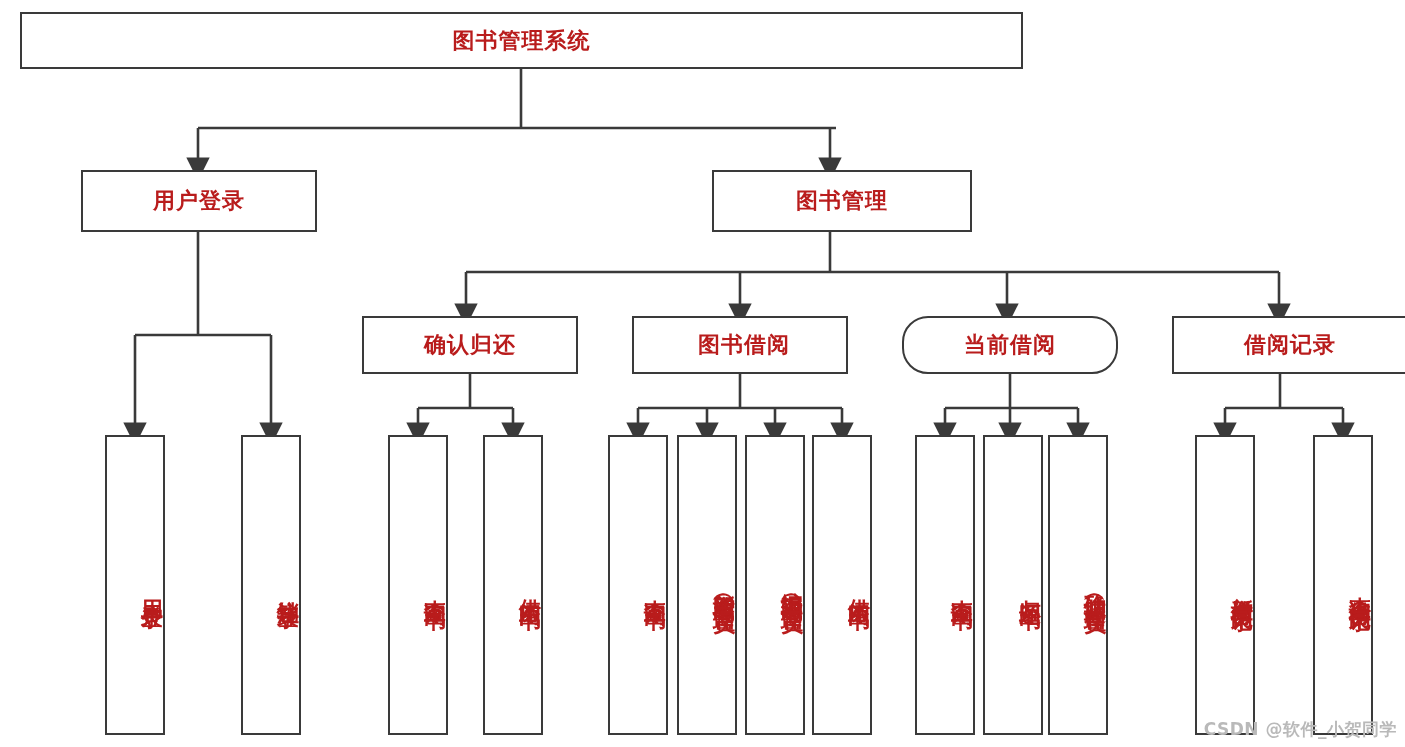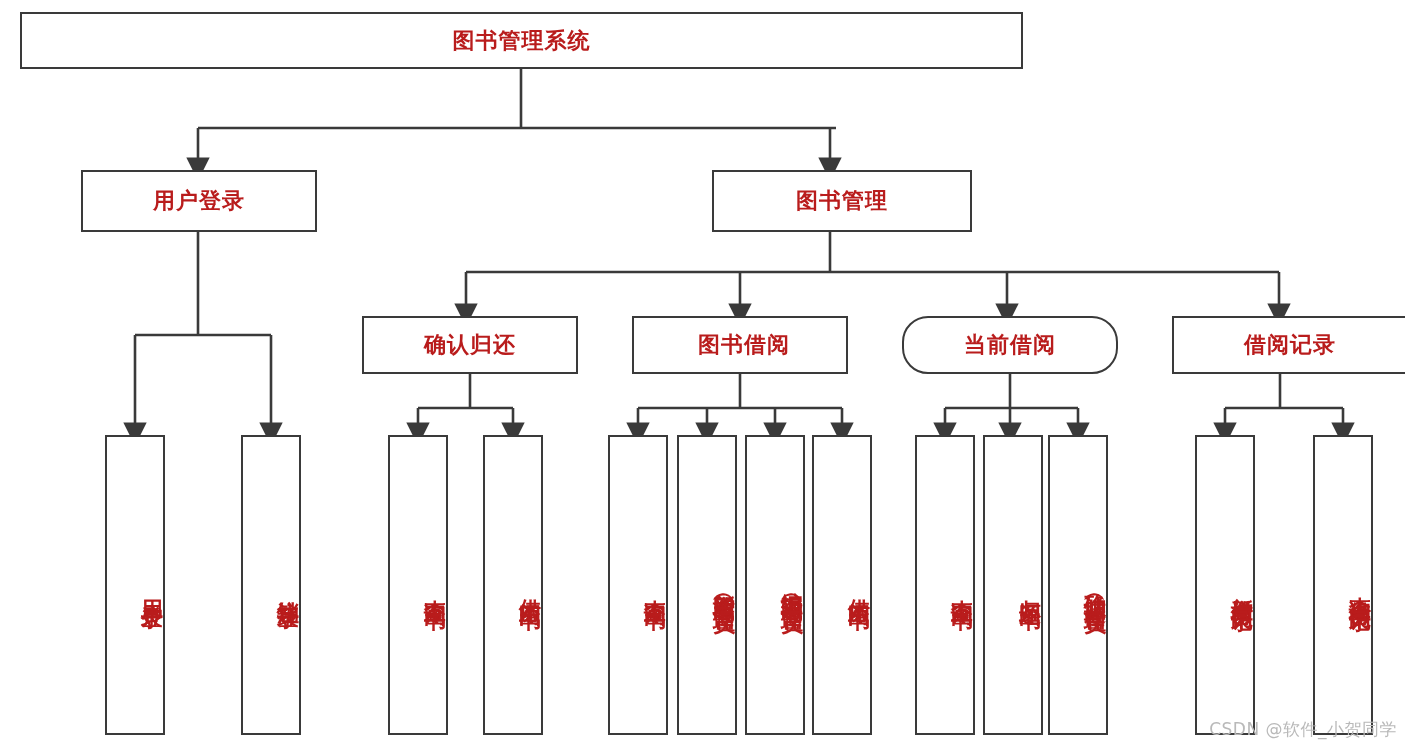--- a/index.html
+++ b/index.html
@@ -57,20 +57,21 @@
   }
   #watermark{
     position:absolute;
     right:8px;
     bottom:6px;
     font-size:17px;
     color:#b9b9b9;
     letter-spacing:0.5px;
     white-space:nowrap;
     user-select:none;
+    font-weight:bold;
   }
 </style>
 </head>
 <body>
 
 <div id="canvas">
 
   <svg id="wires" viewBox="0 0 1405 747" xmlns="http://www.w3.org/2000/svg">
     <defs>
       <marker id="arw" markerWidth="9" markerHeight="9" refX="1" refY="4.5" orient="auto" markerUnits="strokeWidth">

